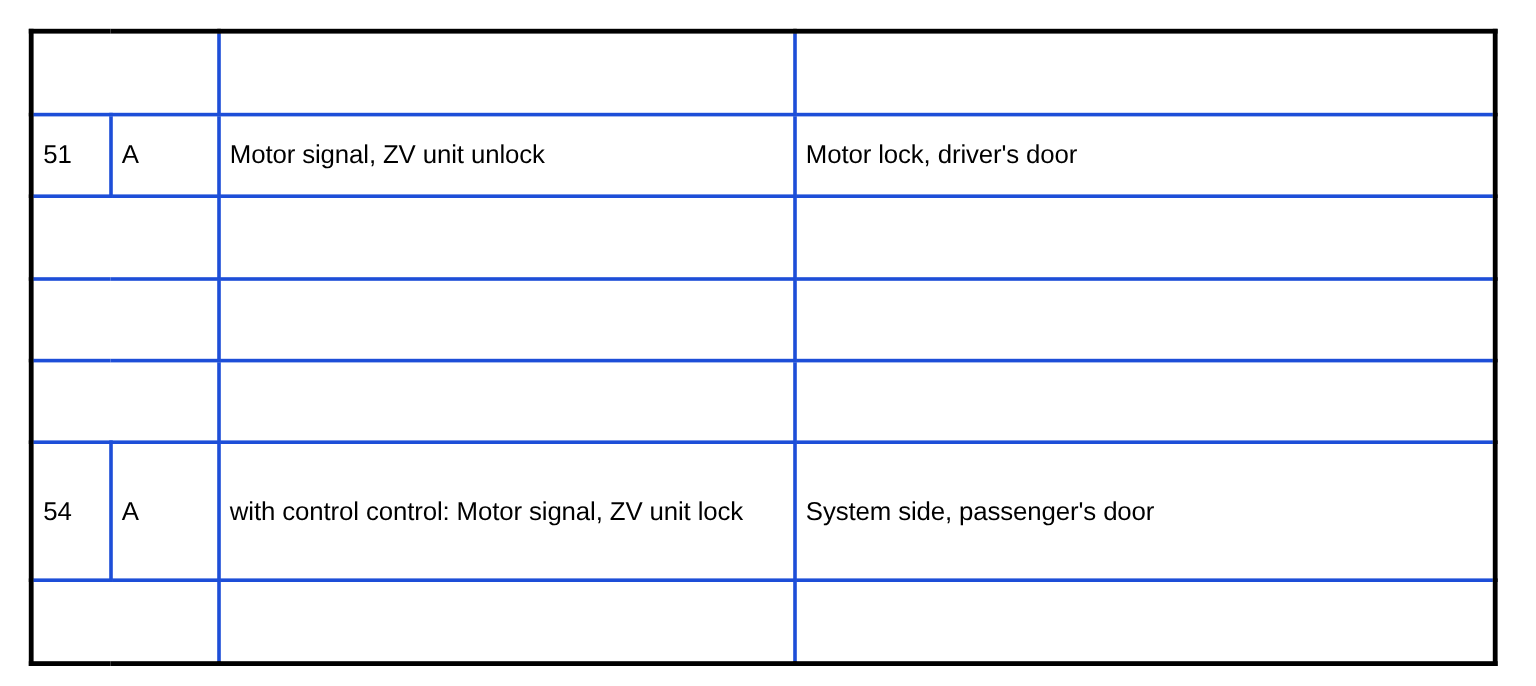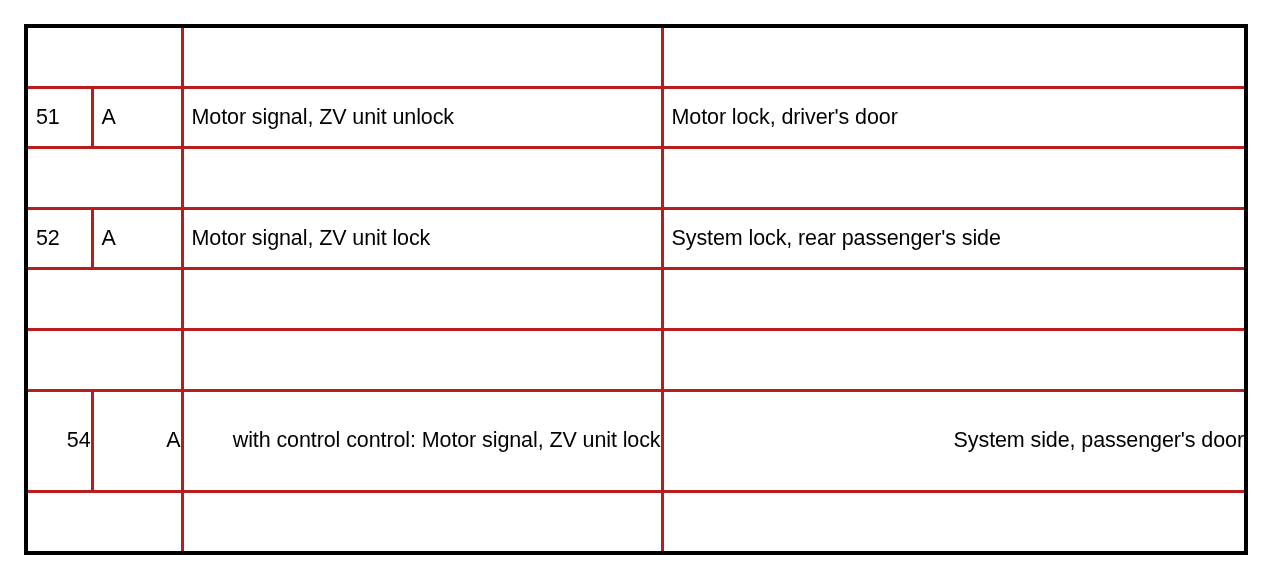--- a/index.html
+++ b/index.html
@@ -30,21 +30,21 @@
     top: 24px;
     width: 1220px;      
     height: 531px;      
     border-collapse: collapse;
     table-layout: fixed;
     border: 4px solid #000000;
     background: #ffffff;
   }
 
   #assignment-table td {
-    border: 3px solid #b91c1c;
+    border: 3px solid #1d4ed8;
     padding: 0 0 0 8px;
     vertical-align: middle;
     font-size: 21.5px;
     line-height: 1.18;
     font-family: "Liberation Sans", sans-serif;
     font-weight: 400;
     font-stretch: condensed;
     letter-spacing: -0.1px;
     color: #000000;
     background: #ffffff;
@@ -55,21 +55,21 @@
   
   .col-num    { width: 66px;  }
   .col-code   { width: 90px;  }
   .col-desc   { width: 480px; }
   .col-system { width: 584px; }
 
   
   tr.spacer-row td { height: 50px; }
   
   tr.data-row td   { height: 50px; }
-  tr.data-row.tall td { height: 86px; text-align: right; }
+  tr.data-row.tall td { height: 86px; }
 
   
   .blank-left { }
 
   .cell-text {
     display: block;
   }
 </style>
 </head>
 <body>
@@ -117,34 +117,20 @@
           <span class="cell-text"></span>
         </td>
         <td>
           <span class="cell-text"></span>
         </td>
         <td>
           <span class="cell-text"></span>
         </td>
       </tr>
 
-      <tr class="data-row">
-        <td>
-          <span class="cell-text">52</span>
-        </td>
-        <td>
-          <span class="cell-text">A</span>
-        </td>
-        <td>
-          <span class="cell-text">Motor signal, ZV unit lock</span>
-        </td>
-        <td>
-          <span class="cell-text">System lock, rear passenger's side</span>
-        </td>
-      </tr>
 
       <tr class="spacer-row">
         <td class="blank-left" colspan="2">
           <span class="cell-text"></span>
         </td>
         <td>
           <span class="cell-text"></span>
         </td>
         <td>
           <span class="cell-text"></span>

